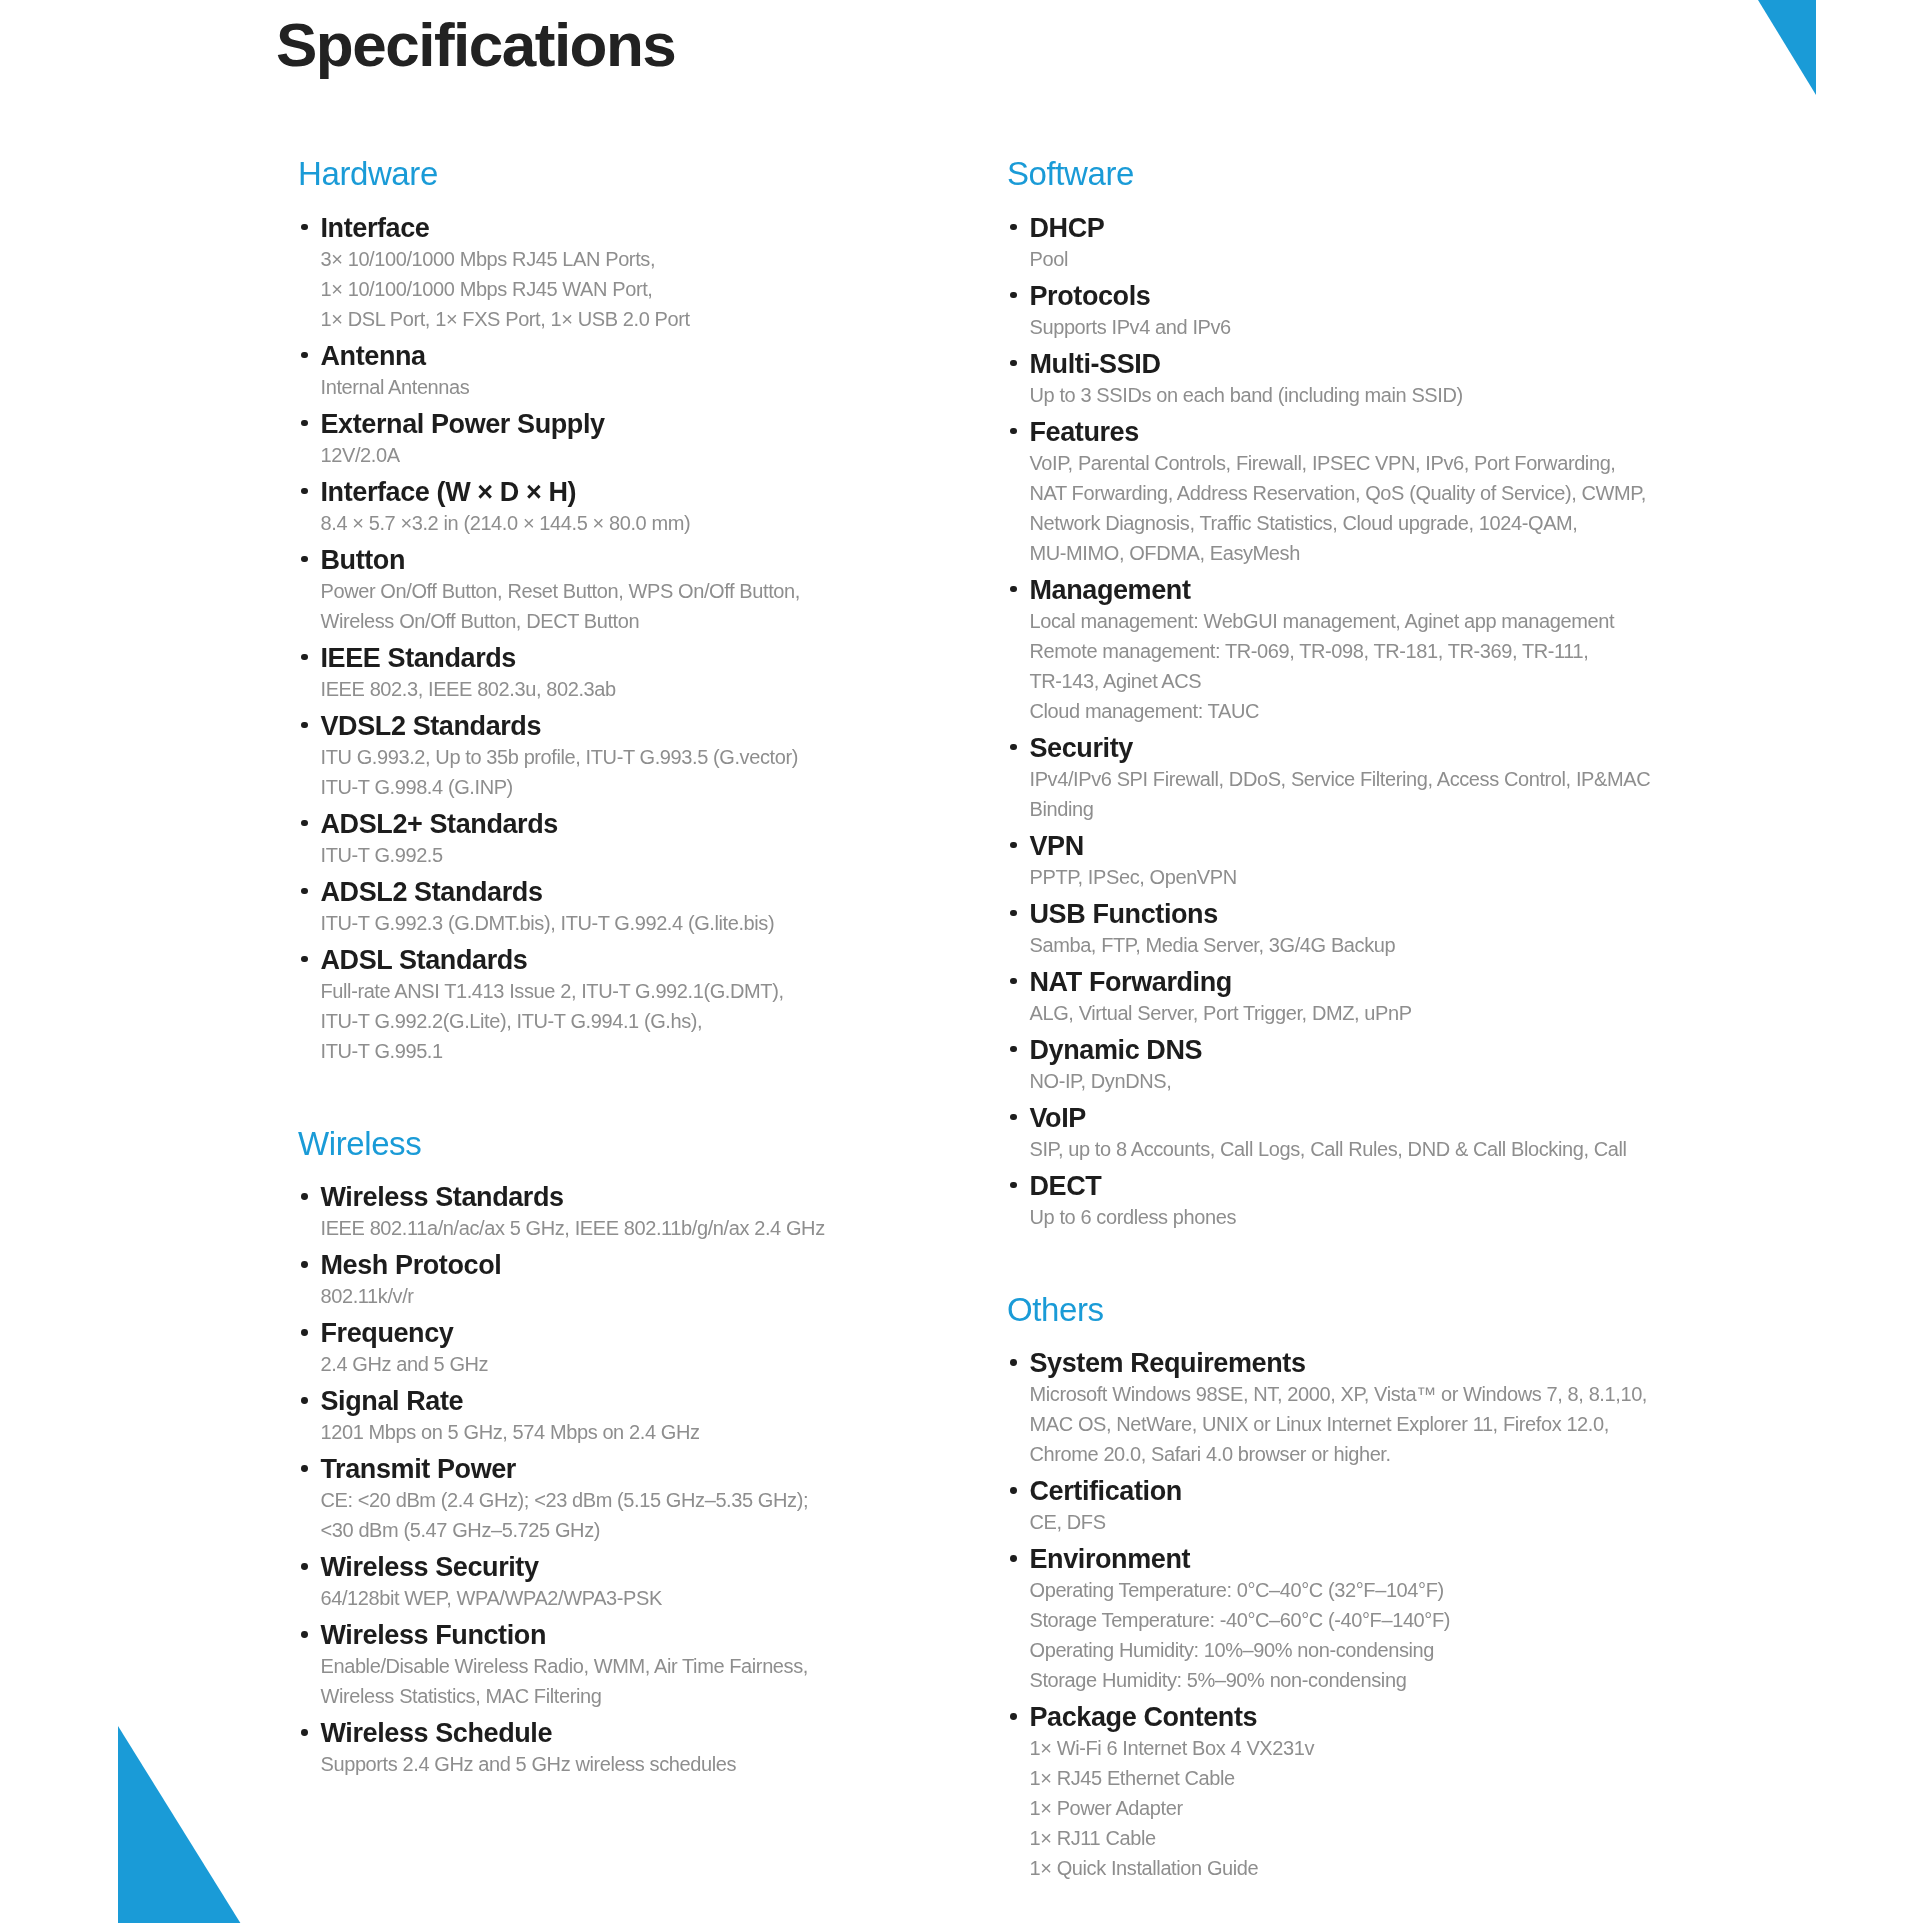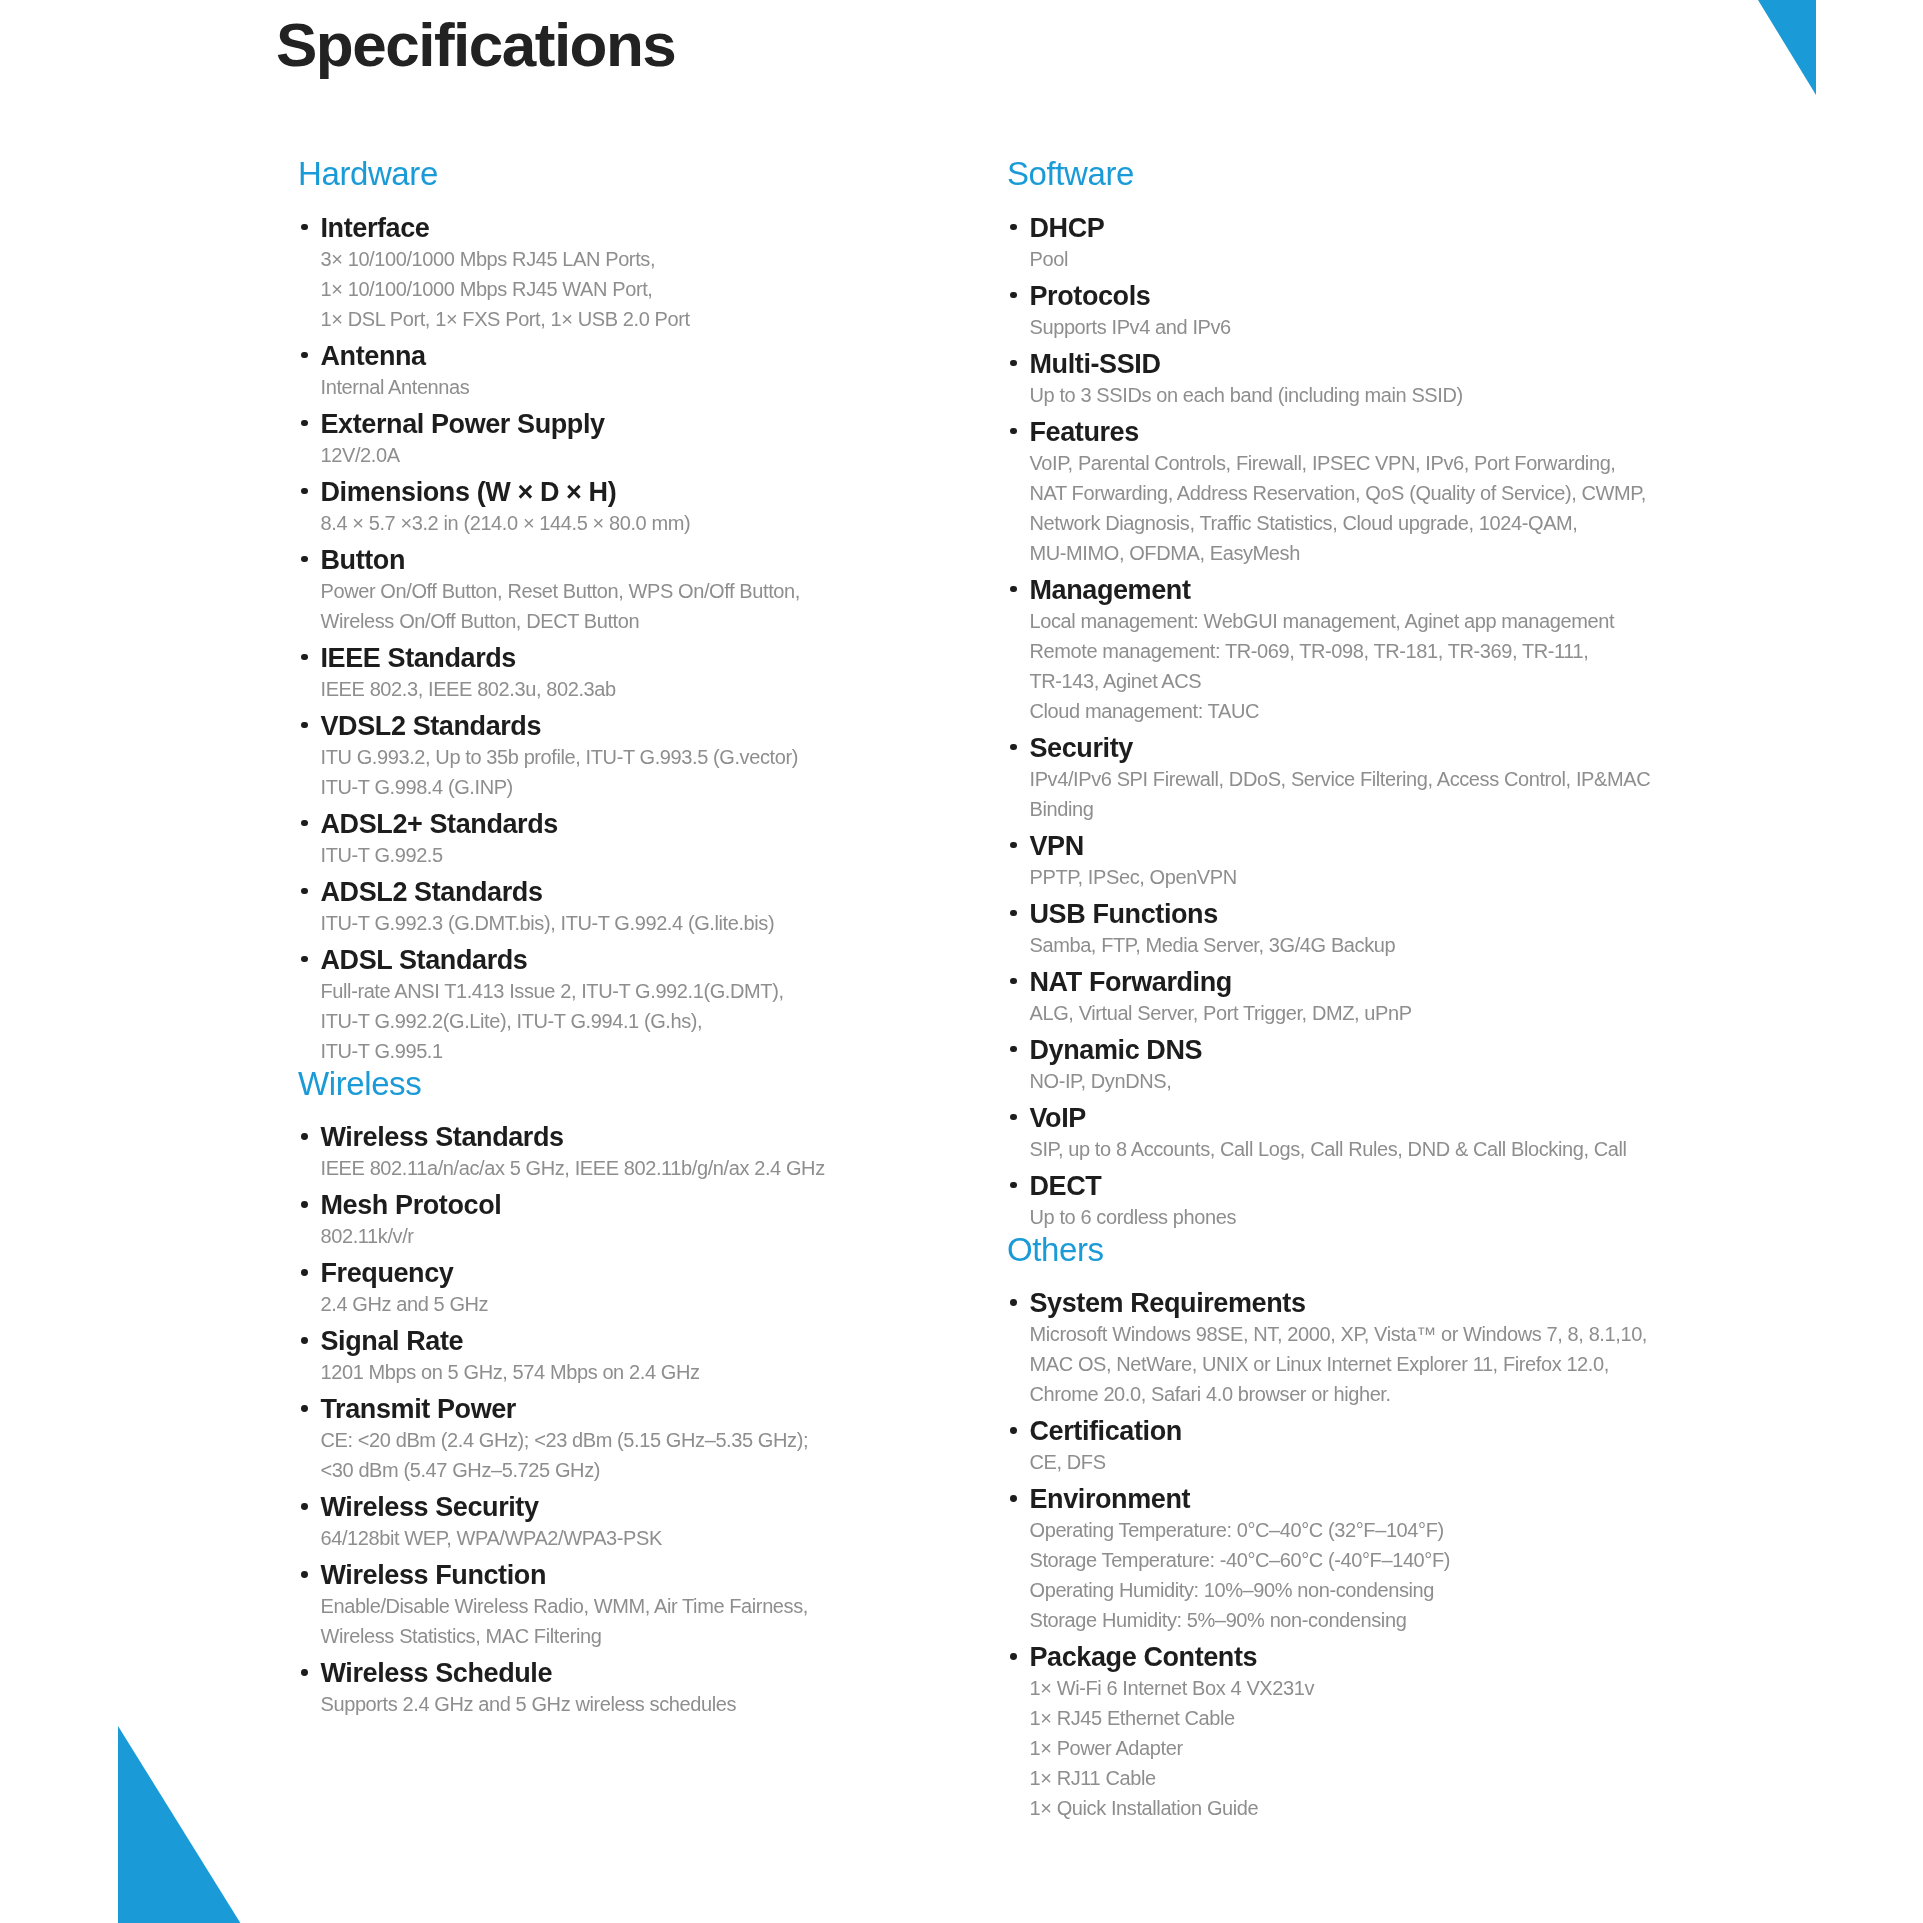--- a/index.html
+++ b/index.html
@@ -34,21 +34,21 @@
     left:1758px; top:0; width:58px; height:95px;
     clip-path:polygon(0 0,100% 0,100% 100%);
   }
   .tri-bottom-left{
     left:118px; top:1726px; width:123px; height:198px;
     clip-path:polygon(0 0,0 100%,100% 100%);
   }
   .column{position:absolute;top:156px;}
   .column-left{left:298px;width:699px;}
   .column-right{left:1007px;width:879px;}
-  .section + .section{}
+  .section + .section{margin-top:60px;}
   .section-heading{
     font-size:33px;
     line-height:36px;
     font-weight:400;
     color:var(--accent);
     letter-spacing:-0.4px;
     margin:0 0 19.5px 0;
   }
   .spec-item{
     position:relative;
@@ -102,21 +102,21 @@
         <div class="spec-item-title">Antenna</div>
         <div class="spec-line">Internal Antennas</div>
       </div>
       <div class="spec-item">
         <span class="bullet"></span>
         <div class="spec-item-title">External Power Supply</div>
         <div class="spec-line">12V/2.0A</div>
       </div>
       <div class="spec-item">
         <span class="bullet"></span>
-        <div class="spec-item-title">Dimensions (W × D × H)</div>
+        <div class="spec-item-title">Interface (W × D × H)</div>
         <div class="spec-line">8.4 × 5.7 ×3.2 in (214.0 × 144.5 × 80.0 mm)</div>
       </div>
       <div class="spec-item">
         <span class="bullet"></span>
         <div class="spec-item-title">Button</div>
         <div class="spec-line">Power On/Off Button, Reset Button, WPS On/Off Button,</div>
         <div class="spec-line">Wireless On/Off Button, DECT Button</div>
       </div>
       <div class="spec-item">
         <span class="bullet"></span>

